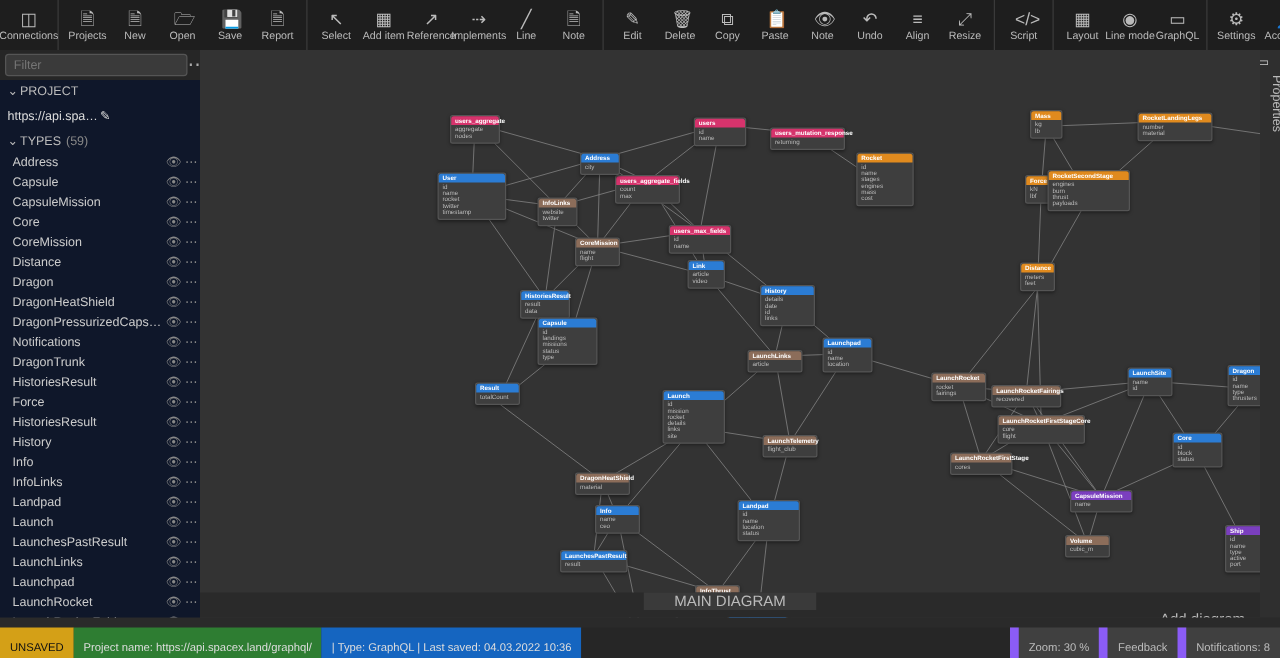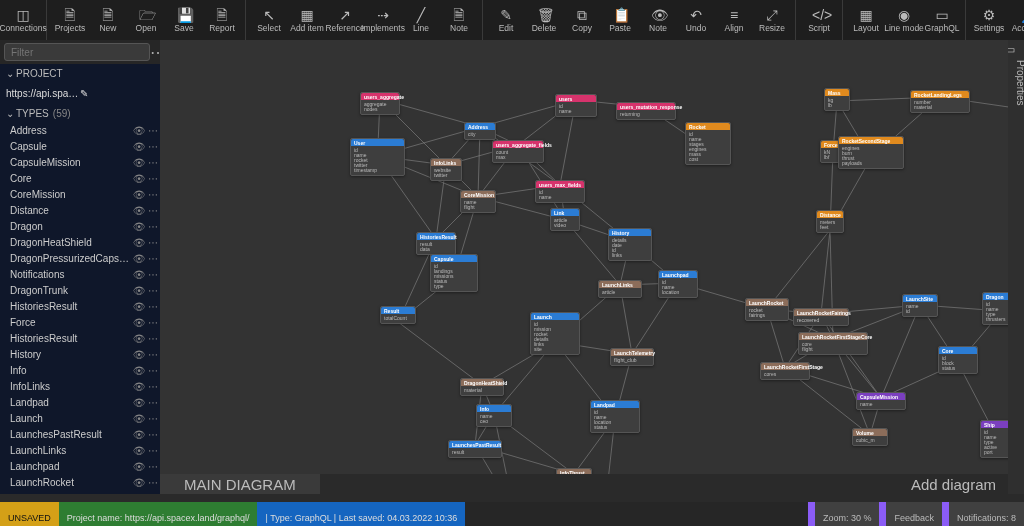--- a/index.html
+++ b/index.html
@@ -28,21 +28,21 @@
   .type-row .eye, .type-row .dots2 { width:14px; font-size:10px; color:#888; text-align:center;}
 
   
   .right-tab { position:absolute; top:40px; right:0; width:16px; bottom:32px; background:#2f2f2f; display:flex; align-items:flex-start; justify-content:center; }
   .right-tab .v { writing-mode: vertical-rl; font-size:10px; color:#bbb; padding-top:20px;}
 
   
   .canvas-wrap { position:absolute; top:40px; left:160px; right:16px; bottom:32px; background:#333; overflow:hidden;}
   .canvas { position:absolute; inset:0;}
   
-  .diagram-tabs { position:absolute; left:0; right:0; bottom:0; height:20px; background:#2a2a2a; display:flex; align-items:center; font-size:15px; color:#bbb;}
+  .diagram-tabs { position:absolute; left:0; right:0; bottom:0; height:20px; background:#2a2a2a; display:flex; align-items:center; font-size:12px; color:#bbb;flex-direction:column;}
   .diagram-tabs .tab { padding:0 24px; background:#3a3a3a; height:20px; display:flex; align-items:center; }
   .diagram-tabs .add { margin-left:auto; padding:0 12px; color:#bbb; cursor:pointer;}
 
   
   .node { position:absolute; background:#3e3e3e; border:1px solid #555; border-radius:2px; font-size:5px; color:#bbb; box-shadow:0 1px 3px rgba(0,0,0,.4);}
   .node .hdr { height:7px; border-radius:2px 2px 0 0; display:flex; align-items:center; padding:0 3px; font-size:5px; color:#fff; font-weight:600;}
   .node .body { padding:2px 3px; line-height:5px;}
   .node .body div { white-space:nowrap;}
   .c-blue .hdr{background:#2b7cd4;} .c-orange .hdr{background:#e08a1e;} .c-pink .hdr{background:#d6336c;}
   .c-purple .hdr{background:#7b3fbf;} .c-brown .hdr{background:#8c6d5a;}

